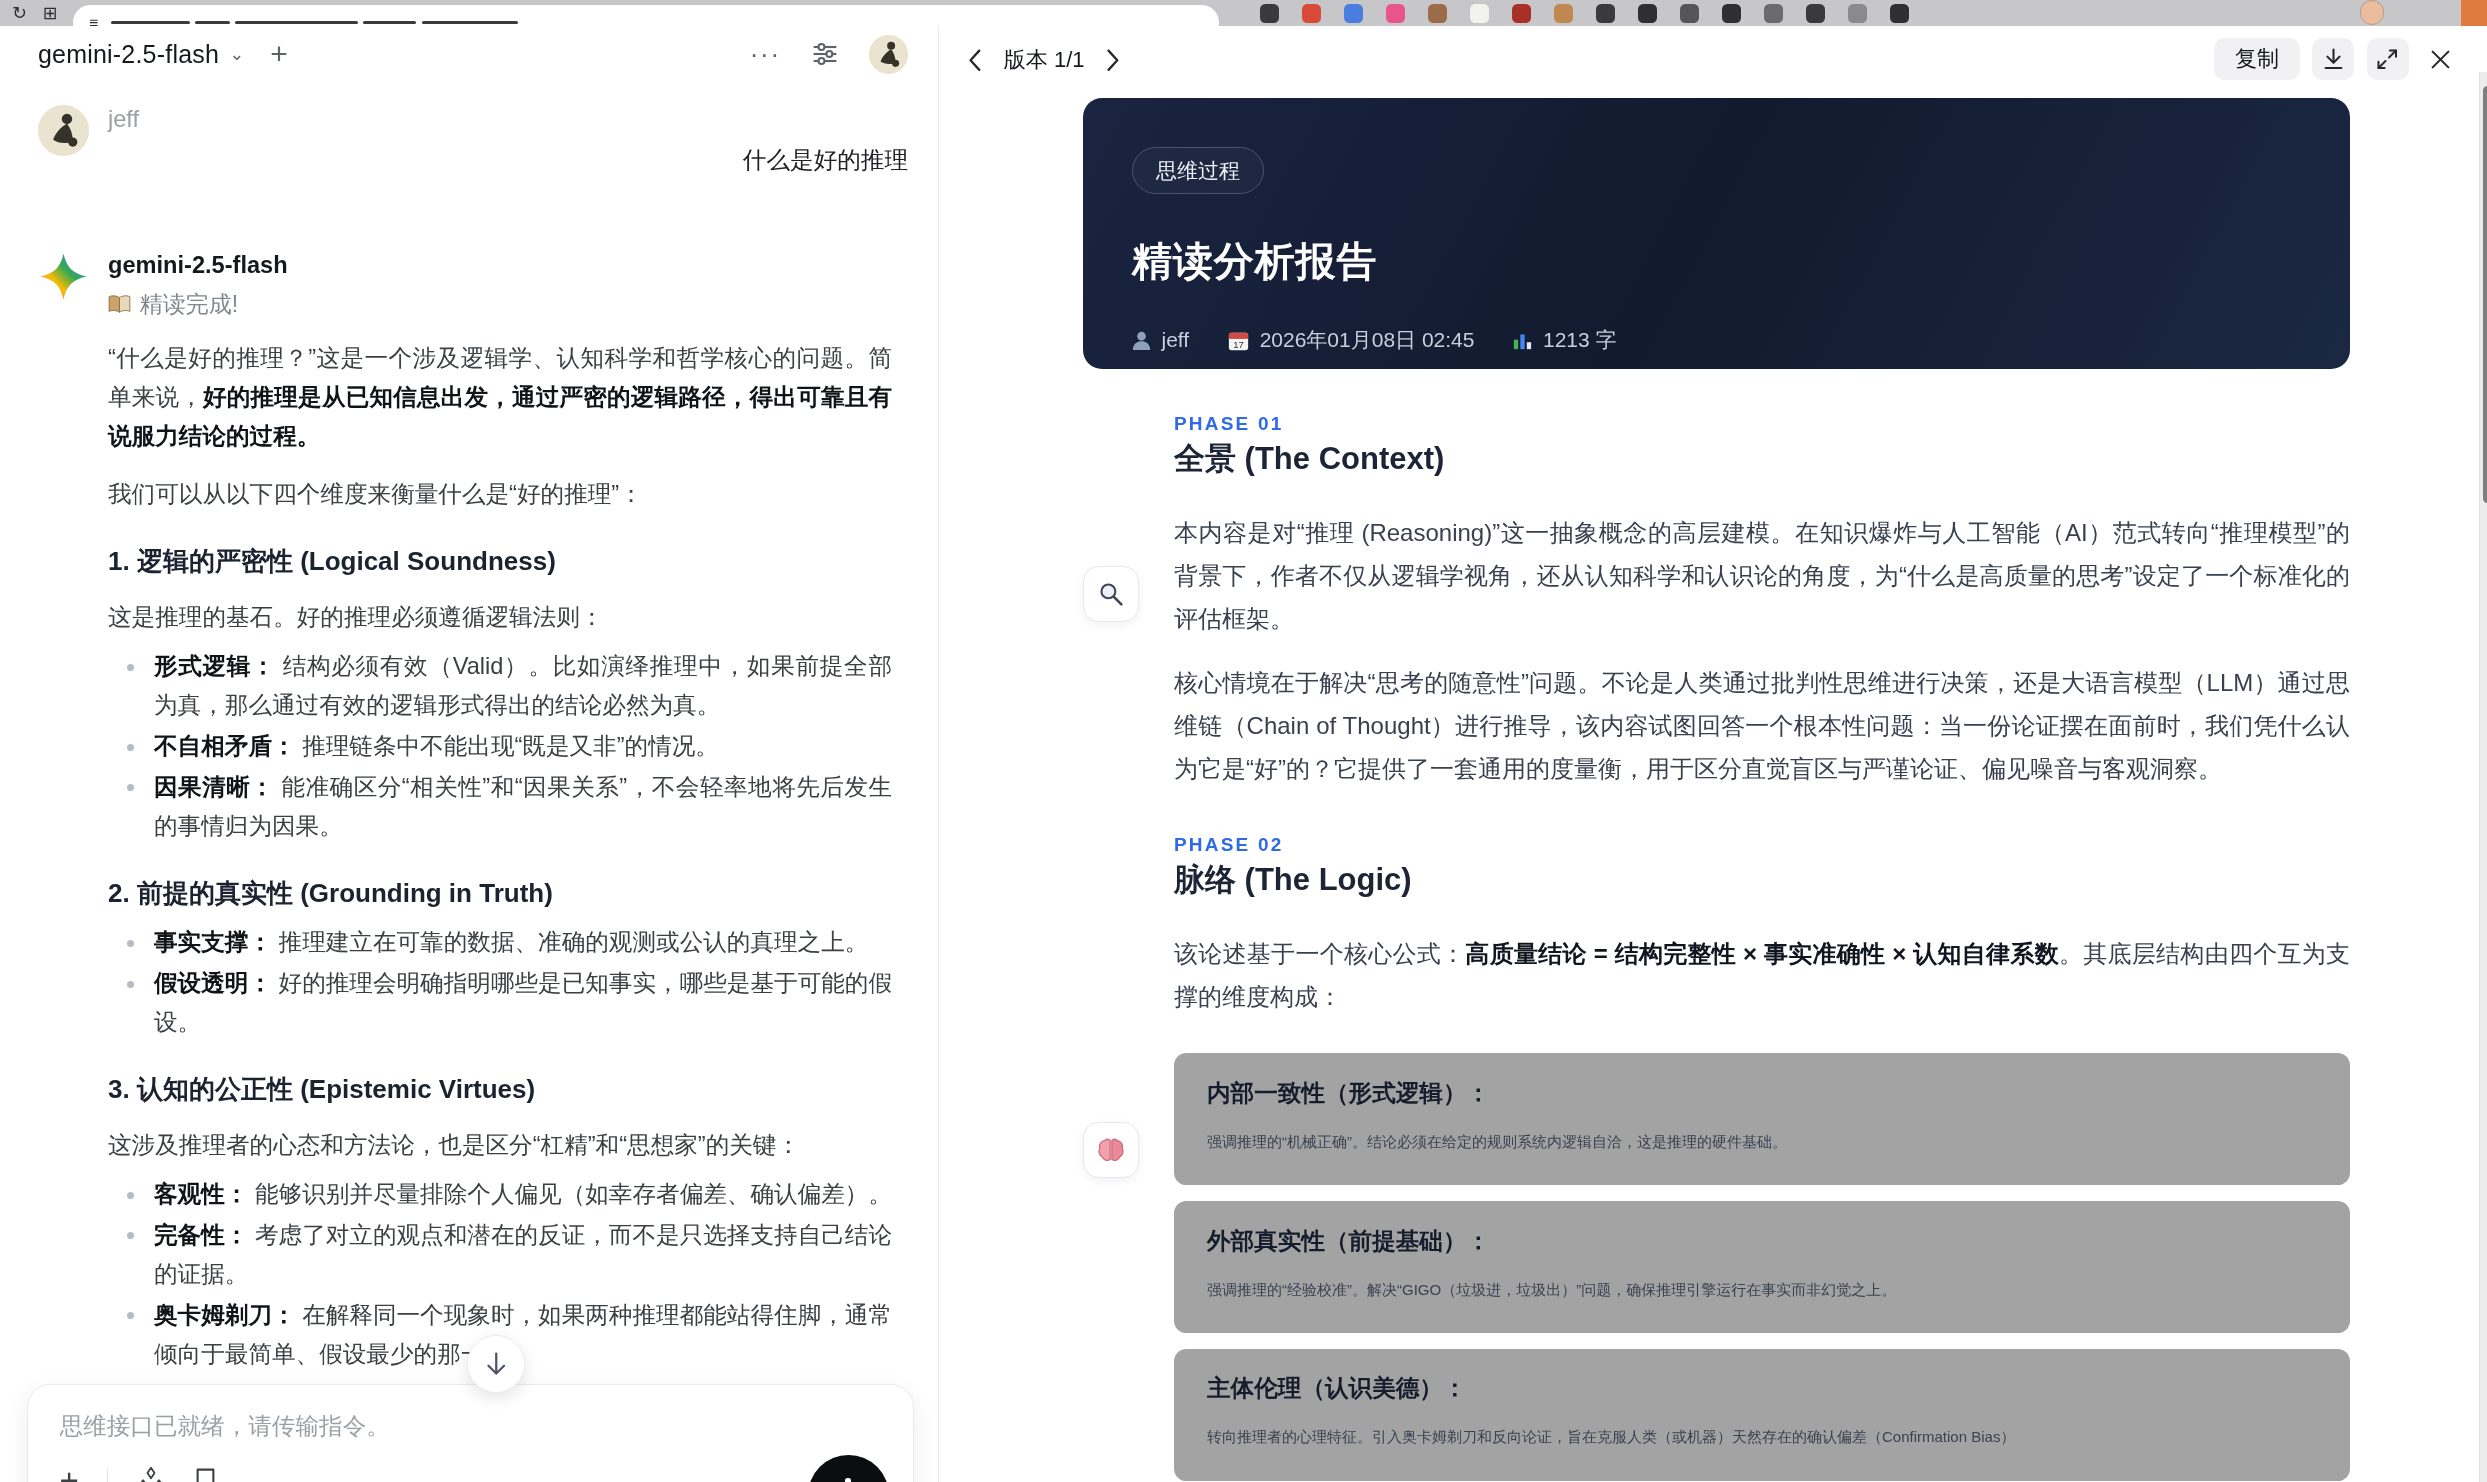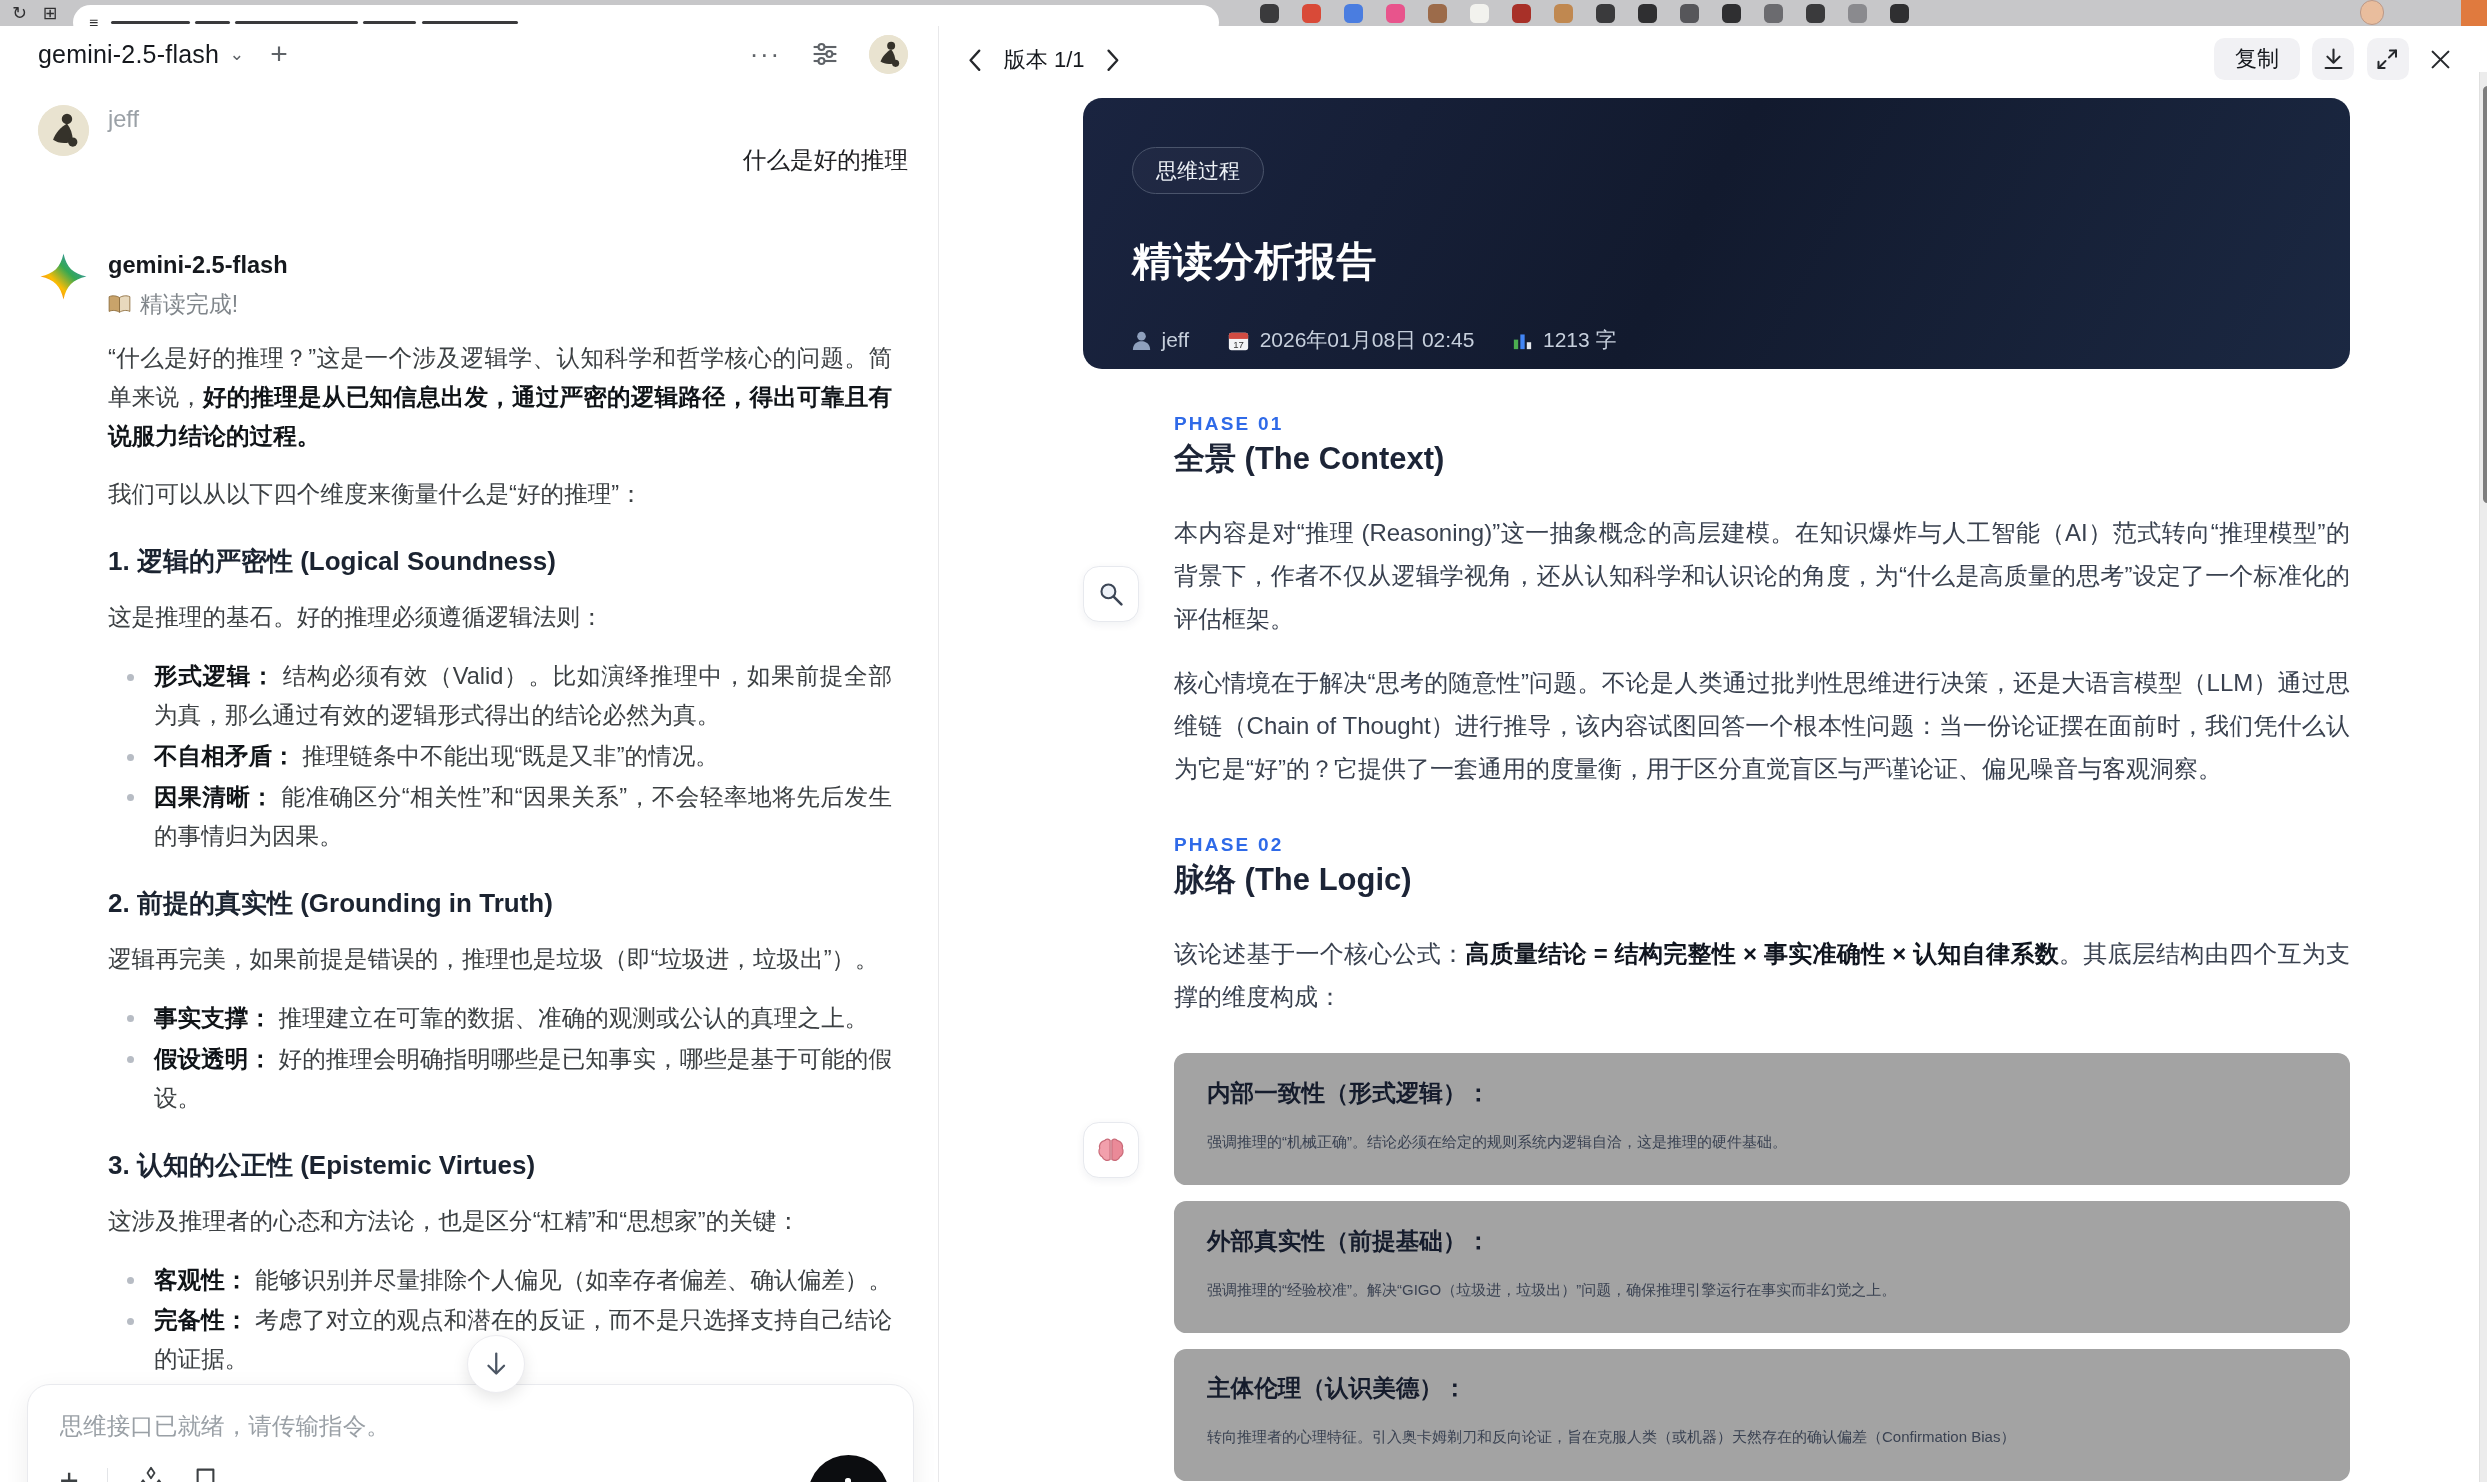--- a/index.html
+++ b/index.html
@@ -38,21 +38,21 @@
   .msg-col { flex:1; min-width:0; }
   .msg-author { font-size:23.6px; color:#9aa0a6; line-height:28px; }
   .msg-text { font-size:23.6px; color:#202124; margin-top:12.3px; line-height:31.5px;text-align:right; }
   .asst-name { font-size:23.6px; font-weight:700; color:#15181d; line-height:28px; }
   .asst-status { margin-top:10.5px; font-size:23px; color:#80868b; display:flex; align-items:center; gap:8.8px; }
 
   .md { width:784px; font-size:23.6px; line-height:39px; color:#3c4043; text-align:justify; }
   .md p { margin-top:19px; }
   .md b, .md strong { color:#101418; font-weight:700; }
   .md h3 { font-size:26px; line-height:35px; font-weight:700; color:#1b2330; margin:30px 0 12.3px; text-align:left; }
-  .md ul { list-style:none; margin-top:20px; }
+  .md ul { list-style:none; margin-top:10px; }
   .md li { position:relative; padding-left:46px; margin:1.8px 0; }
   .md li::before { content:""; position:absolute; left:19px; top:16.6px; width:7px; height:7px; border-radius:50%; background:#b7bcc4; }
 
   .scroll-down-btn { position:absolute; left:459px; top:1309px; width:58px; height:58px; border-radius:50%; background:#fff; border:0.9px solid #ececf0; box-shadow:0 5.3px 15.8px rgba(0,0,0,.10); display:flex; align-items:center; justify-content:center; z-index:6; }
 
   .composer { position:absolute; left:19px; top:1358px; width:887px; height:140px; background:#fff; border:0.9px solid #e9eaee; border-radius:23px; box-shadow:0 8.8px 26px rgba(0,0,0,.07); padding:24.5px 31.5px; z-index:5; }
   .composer textarea { width:753px; border:none; outline:none; resize:none; font-family:inherit; font-size:23.6px; color:#202124; height:39px; background:transparent; }
   .composer textarea::placeholder { color:#9aa0a6; }
   .composer-actions { position:absolute; left:31.5px; top:81px; display:flex; align-items:center; gap:28px; }
   .comp-plus { font-size:33px; color:#3c4043; font-weight:300; line-height:30px; }
@@ -221,21 +221,20 @@
 
             <h3>1. 逻辑的严密性 (Logical Soundness)</h3>
             <p>这是推理的基石。好的推理必须遵循逻辑法则：</p>
             <ul>
               <li><b>形式逻辑：</b> <span>结构必须有效（Valid）。比如演绎推理中，如果前提全部为真，那么通过有效的逻辑形式得出的结论必然为真。</span></li>
               <li><b>不自相矛盾：</b> <span>推理链条中不能出现“既是又非”的情况。</span></li>
               <li><b>因果清晰：</b> <span>能准确区分“相关性”和“因果关系”，不会轻率地将先后发生的事情归为因果。</span></li>
             </ul>
 
             <h3>2. 前提的真实性 (Grounding in Truth)</h3>
-            <p>逻辑再完美，如果前提是错误的，推理也是垃圾（即“垃圾进，垃圾出”）。</p>
             <ul>
               <li><b>事实支撑：</b> <span>推理建立在可靠的数据、准确的观测或公认的真理之上。</span></li>
               <li><b>假设透明：</b> <span>好的推理会明确指明哪些是已知事实，哪些是基于可能的假设。</span></li>
             </ul>
 
             <h3>3. 认知的公正性 (Epistemic Virtues)</h3>
             <p>这涉及推理者的心态和方法论，也是区分“杠精”和“思想家”的关键：</p>
             <ul>
               <li><b>客观性：</b> <span>能够识别并尽量排除个人偏见（如幸存者偏差、确认偏差）。</span></li>
               <li><b>完备性：</b> <span>考虑了对立的观点和潜在的反证，而不是只选择支持自己结论的证据。</span></li>

